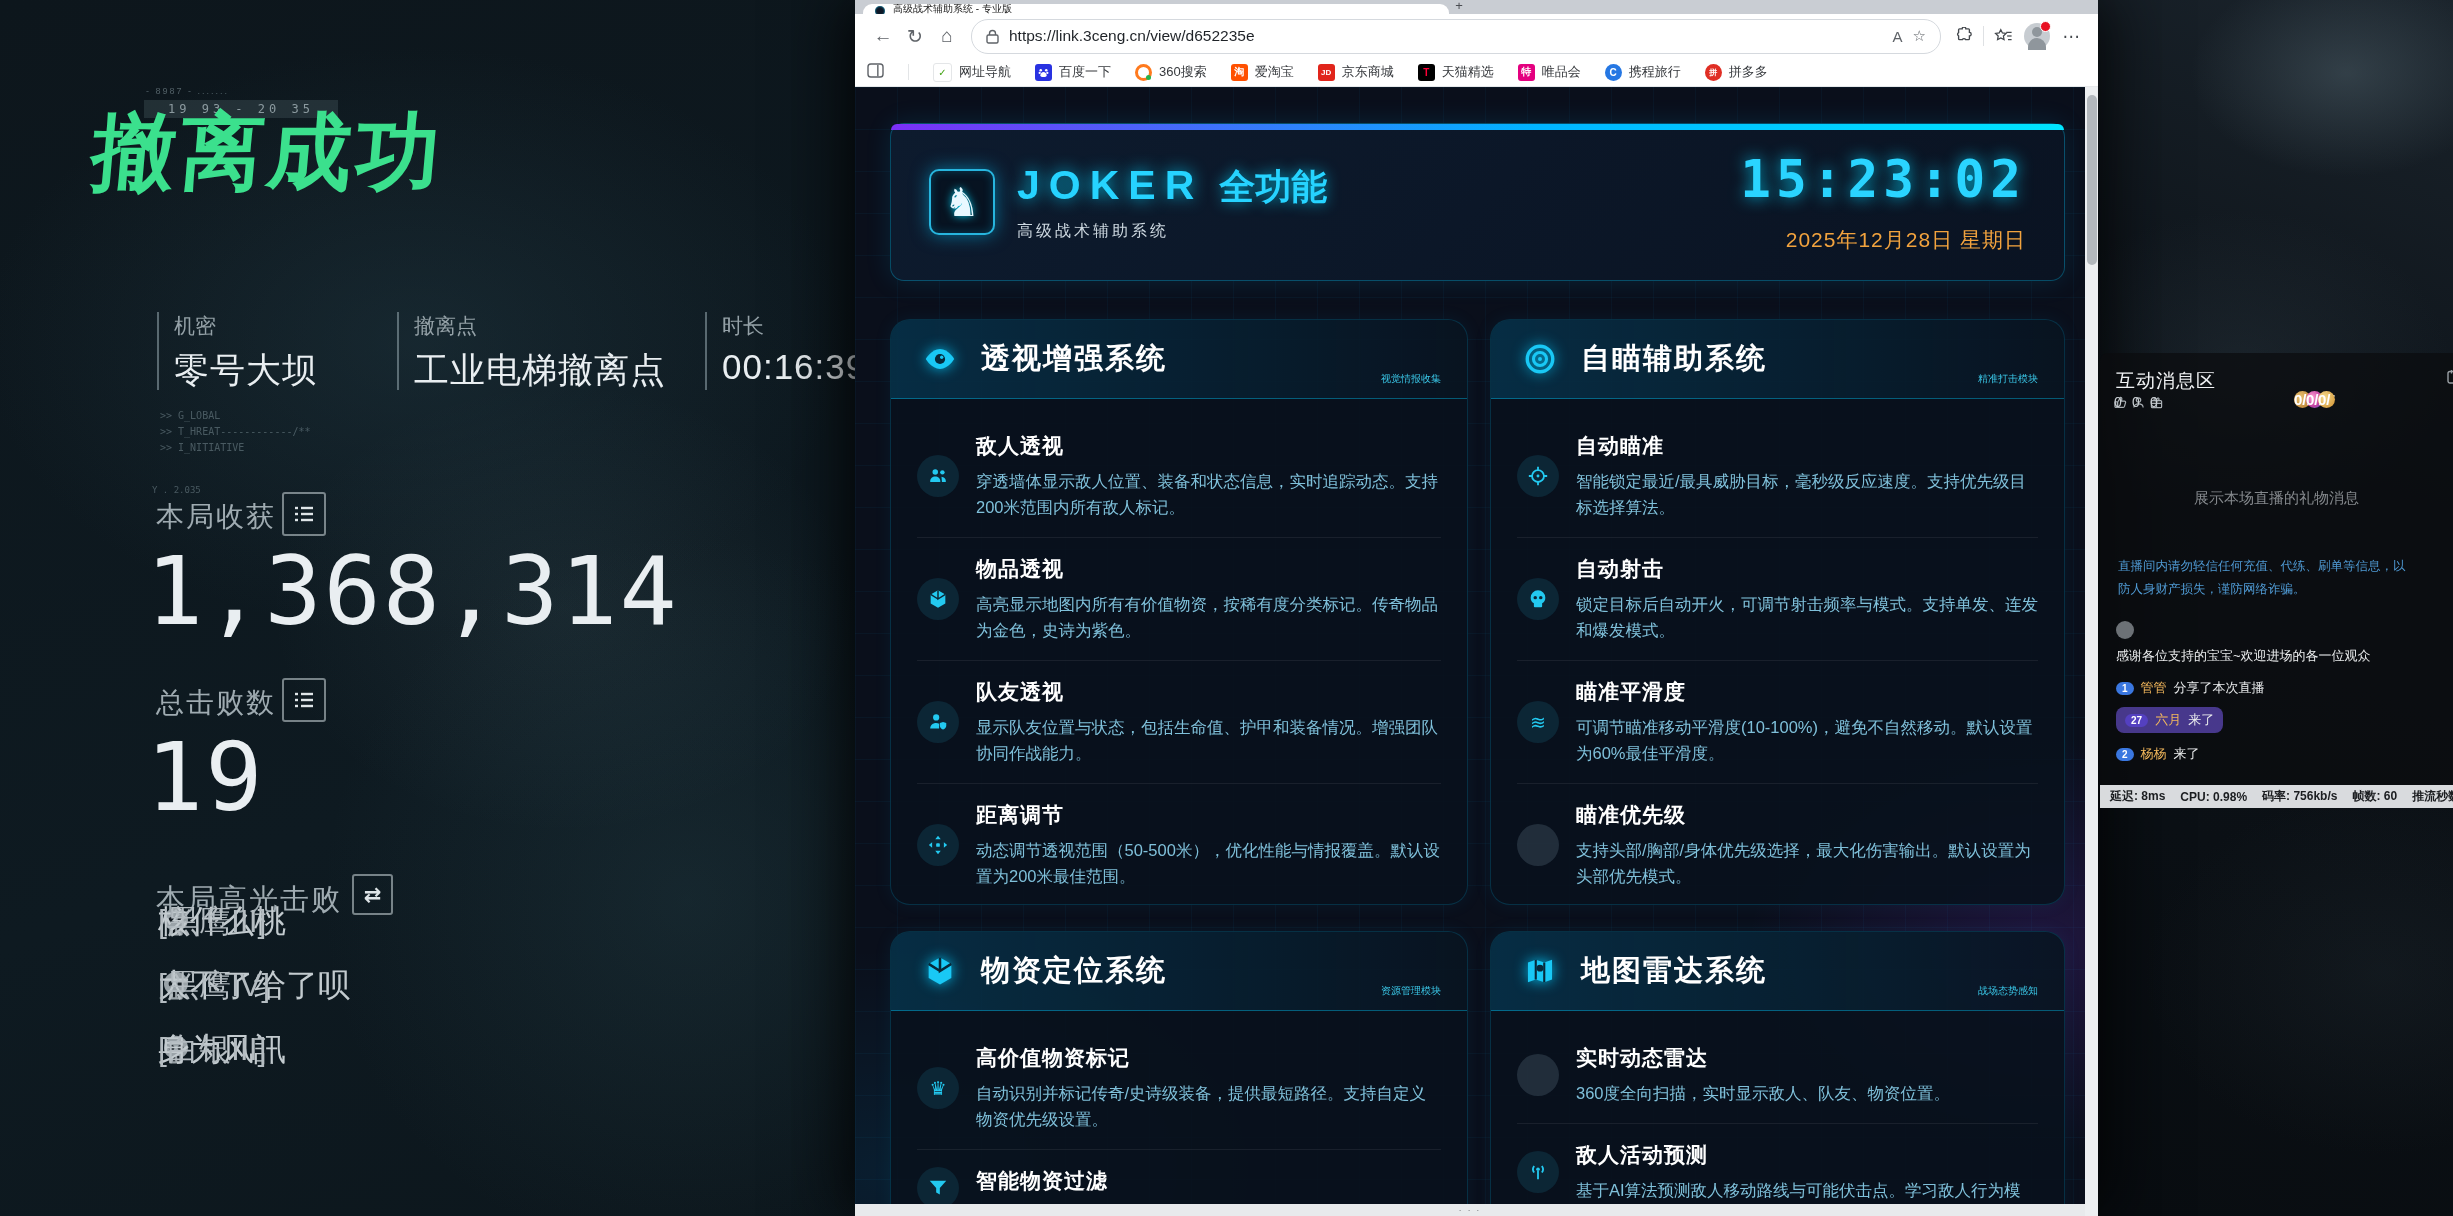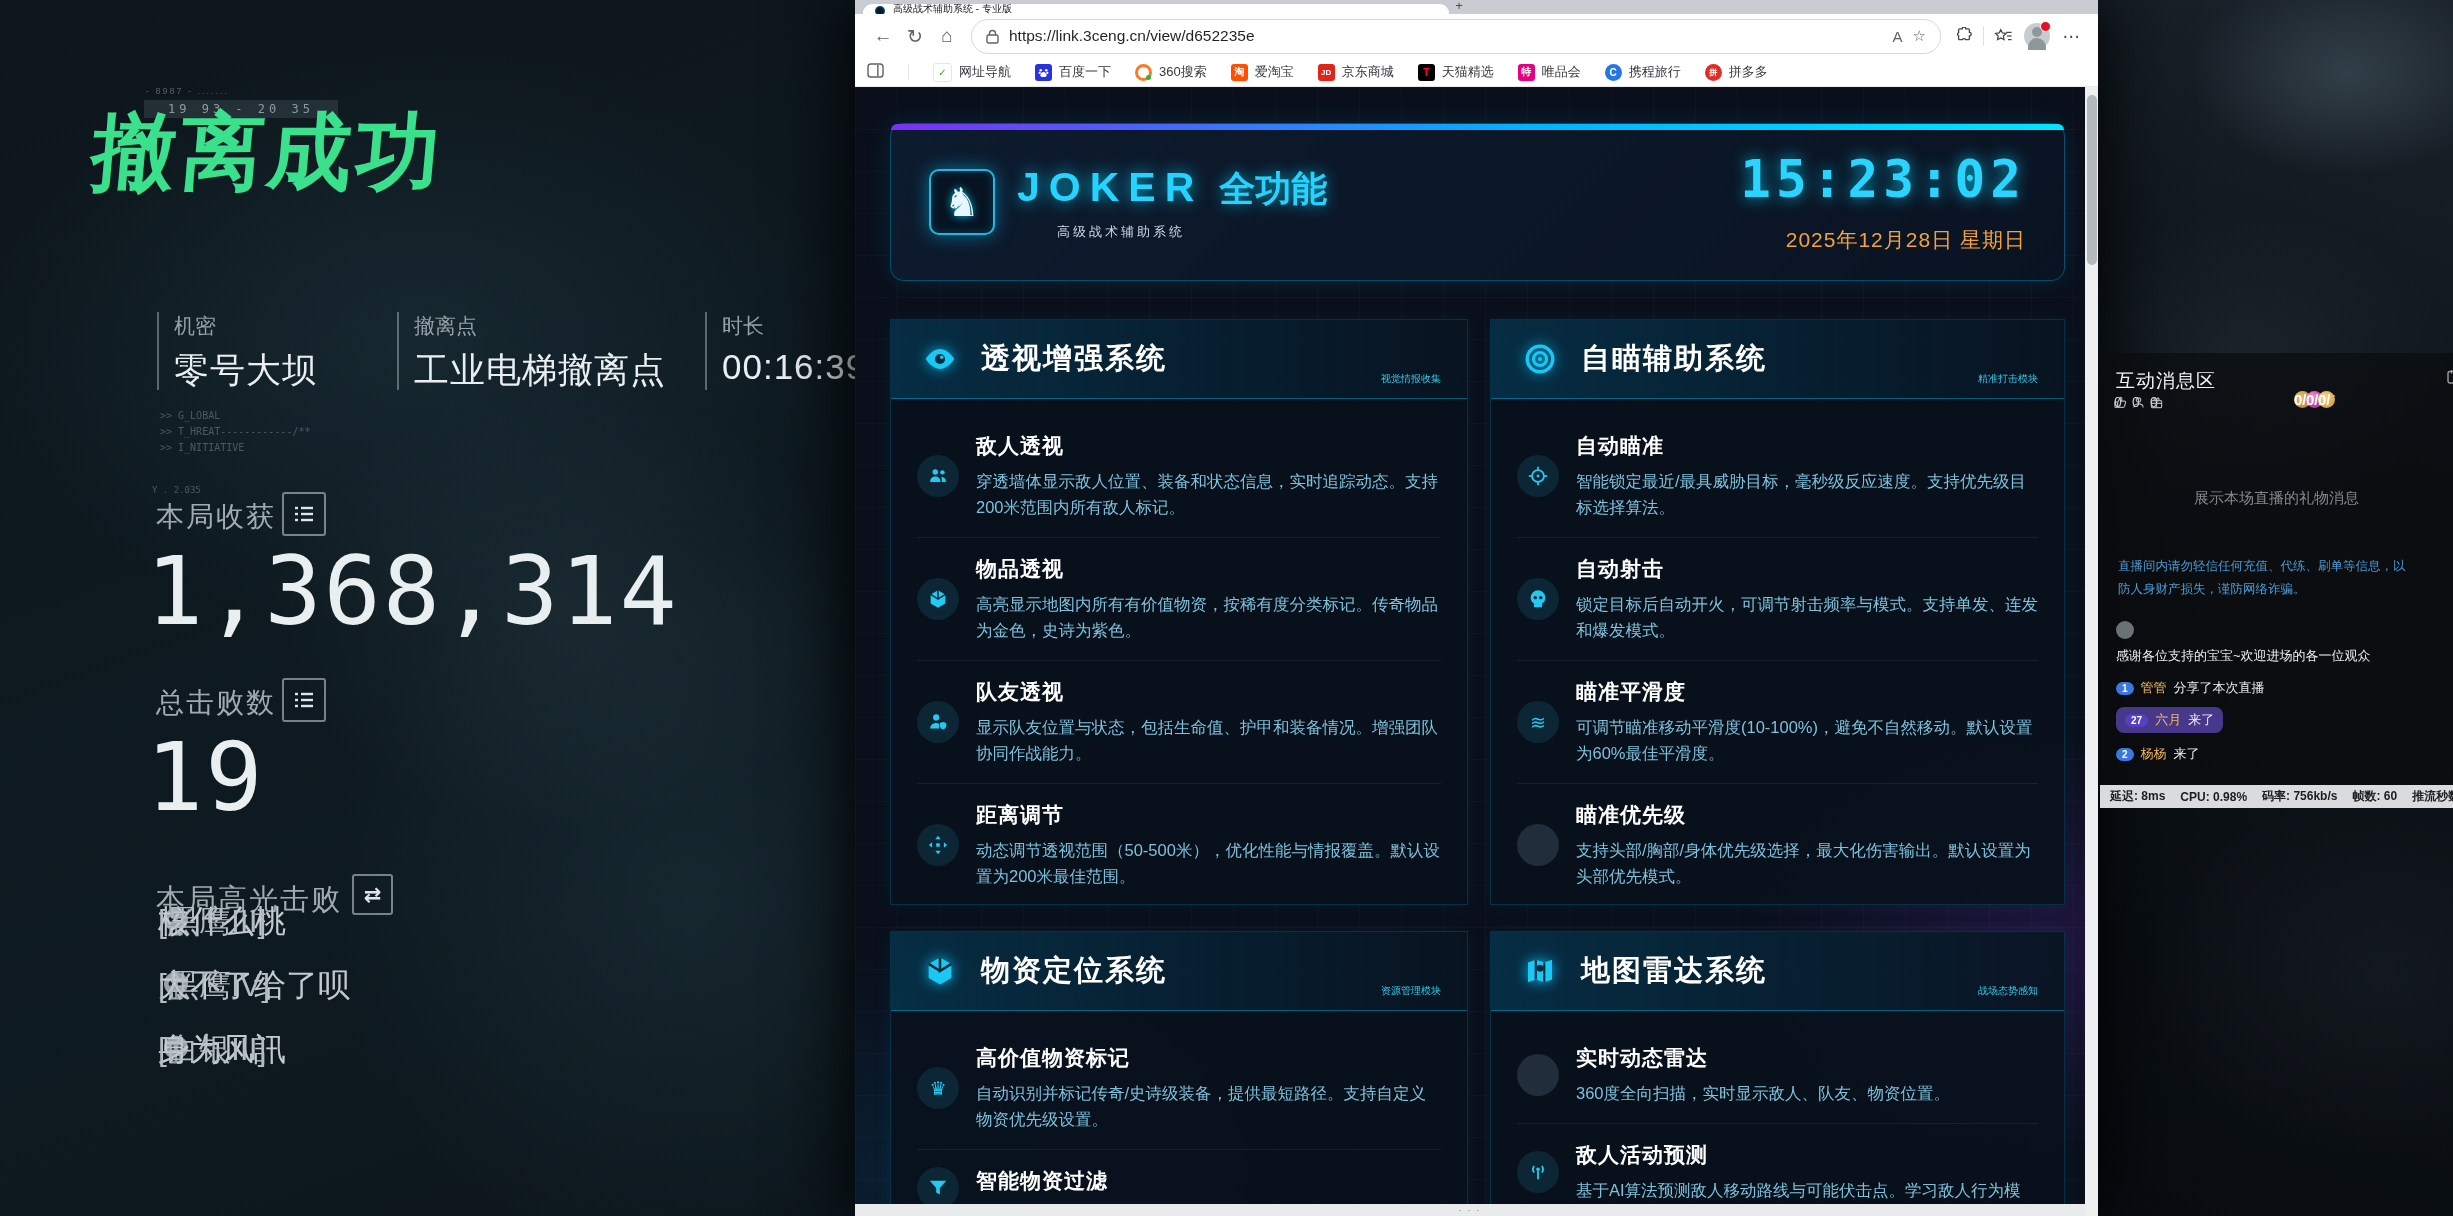--- a/index.html
+++ b/index.html
@@ -102,28 +102,28 @@
     background:linear-gradient(90deg,#7b2ff7 0%,#00b4ff 55%,#00e5ff 100%);}
   .knight-box{width:62px;height:62px;border-radius:10px;border:2px solid rgba(45,210,255,.85);
     background:#071321;box-shadow:0 0 18px rgba(0,200,255,.5), inset 0 0 10px rgba(0,200,255,.25);
     display:flex;align-items:center;justify-content:center;flex:none;}
   .knight{font-size:40px;color:#e9f8ff;text-shadow:0 0 8px rgba(0,220,255,.9);}
   .brandcol{margin-left:22px;}
   .brandrow{display:flex;align-items:baseline;gap:16px;}
   .brand{font-size:41px;font-weight:bold;letter-spacing:9px;color:#26d3ff;
     text-shadow:0 0 16px rgba(0,215,255,.8);}
   .brand-suffix{font-size:36px;font-weight:bold;color:#26d3ff;text-shadow:0 0 14px rgba(0,215,255,.75);}
-  .subtitle{margin-top:9px;font-size:13px;color:#cdd8e0;letter-spacing:3px;margin-left:40px;}
+  .subtitle{margin-top:9px;font-size:16px;color:#cdd8e0;letter-spacing:3px;}
   .heroright{margin-left:auto;text-align:right;}
   .clock{font-family:"DejaVu Sans Mono",monospace;font-weight:bold;font-size:51px;color:#2ad4ff;
     letter-spacing:5px;text-shadow:0 0 16px rgba(0,215,255,.8);}
   .date{margin-top:17px;font-size:21px;color:#f2a33e;letter-spacing:1px;}
 
   .card{position:absolute;z-index:1;background:rgba(8,17,29,.88);border:1px solid rgba(0,195,255,.18);
-    border-radius:0;box-sizing:border-box;overflow:hidden;box-shadow:0 0 18px rgba(0,150,220,.08);}
+    border-radius:20px;box-sizing:border-box;overflow:hidden;box-shadow:0 0 18px rgba(0,150,220,.08);}
   .c1{left:35px;top:232px;width:578px;height:586px;}
   .c2{left:635px;top:232px;width:575px;height:586px;}
   .c3{left:35px;top:844px;width:578px;height:560px;}
   .c4{left:635px;top:844px;width:575px;height:560px;}
   .card-h{height:78px;display:flex;align-items:center;padding:0 26px;
     background:linear-gradient(90deg,rgba(0,160,225,.20),rgba(0,160,225,.02));
     border-bottom:1px solid rgba(0,205,255,.38);}
   .card-ic{width:46px;height:46px;border-radius:10px;display:flex;align-items:center;justify-content:center;
     filter:drop-shadow(0 0 7px rgba(0,205,255,.85));flex:none;}
   .card-t{margin:0 0 0 18px;font-size:29px;color:#fff;letter-spacing:2px;}

